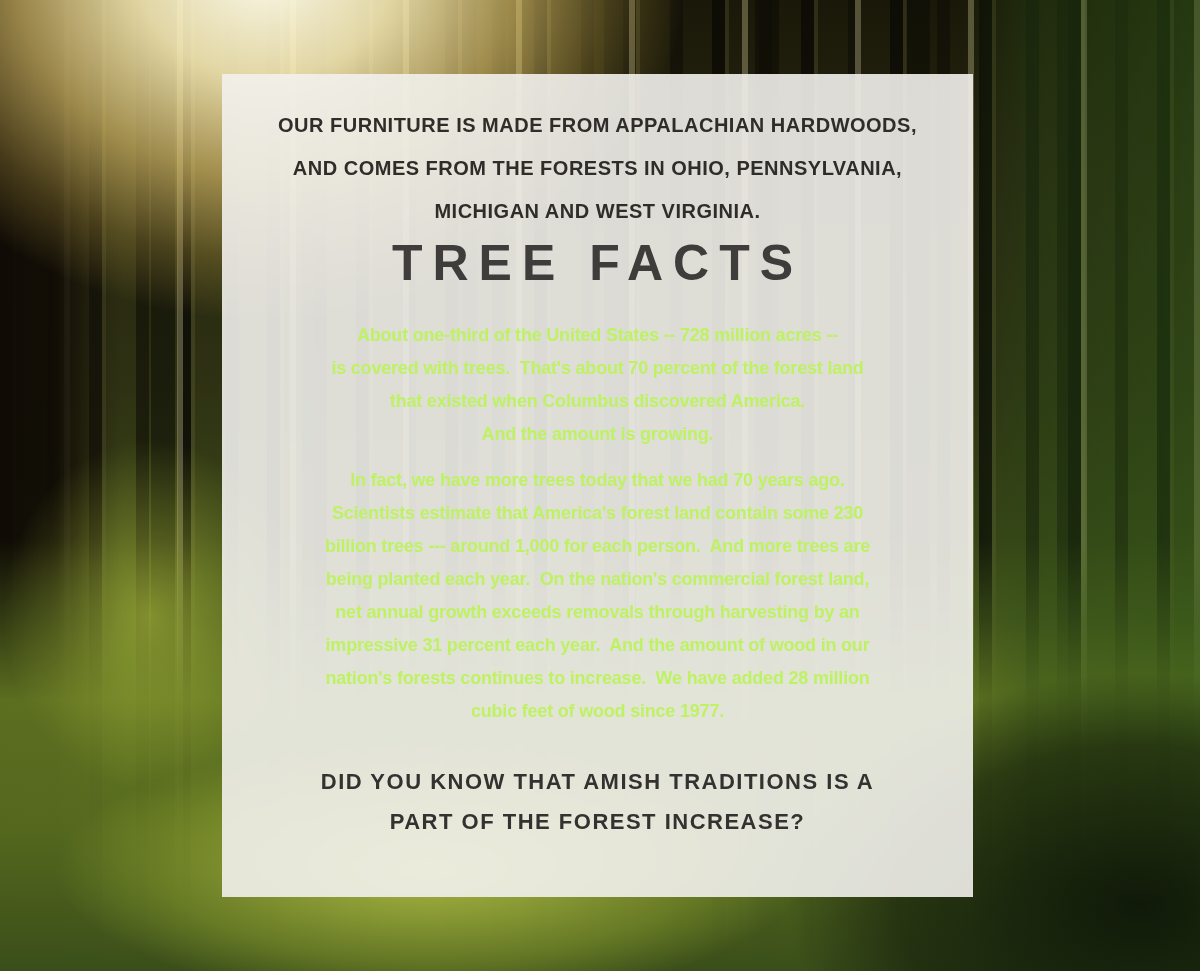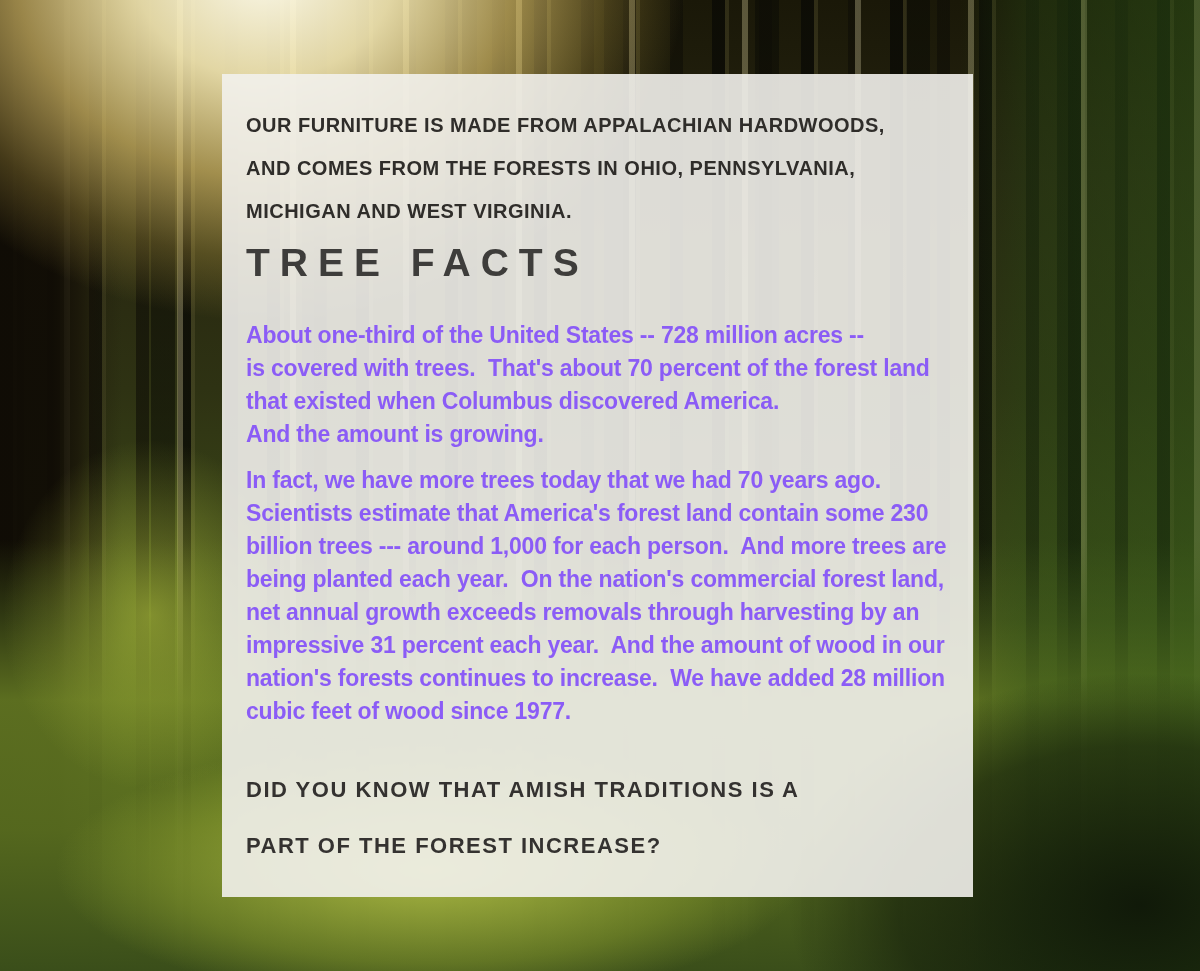--- a/index.html
+++ b/index.html
@@ -61,50 +61,50 @@
     left: 222px;
     top: 74px;
     width: 751px;
     height: 823px;
     box-sizing: border-box;
     padding: 30px 24px 10px 24px;
     background: rgba(242, 241, 236, 0.9);
   }
   .text-block {
     white-space: pre-wrap;
-    text-align: left;
+    text-align: center;
   }
   .intro {
     font-size: 20px;
     line-height: 43px;
     font-weight: 700;
     letter-spacing: 0.5px;
     color: #2f2d2a;
   }
   .title {
     margin-top: 6px;
-    font-size: 39px;
+    font-size: 50px;
     line-height: 48px;
     font-weight: 700;
     letter-spacing: 10px;
     color: #3e3d3b;
   }
   .body-para {
-    font-size: 23px;
+    font-size: 18px;
     line-height: 33px;
     font-weight: 700;
     letter-spacing: -0.2px;
-    color: #8b5cf6;
+    color: #bef264;
   }
   .para1 { margin-top: 32px; }
   .para2 { margin-top: 13px; }
   .outro {
     margin-top: 34px;
     font-size: 22px;
-    line-height: 56px;
+    line-height: 40px;
     font-weight: 700;
     letter-spacing: 1.5px;
     color: #343230;
   }
 </style>
 </head>
 <body>
 
 <div class="stage">
   <div class="forest-bg"></div>

